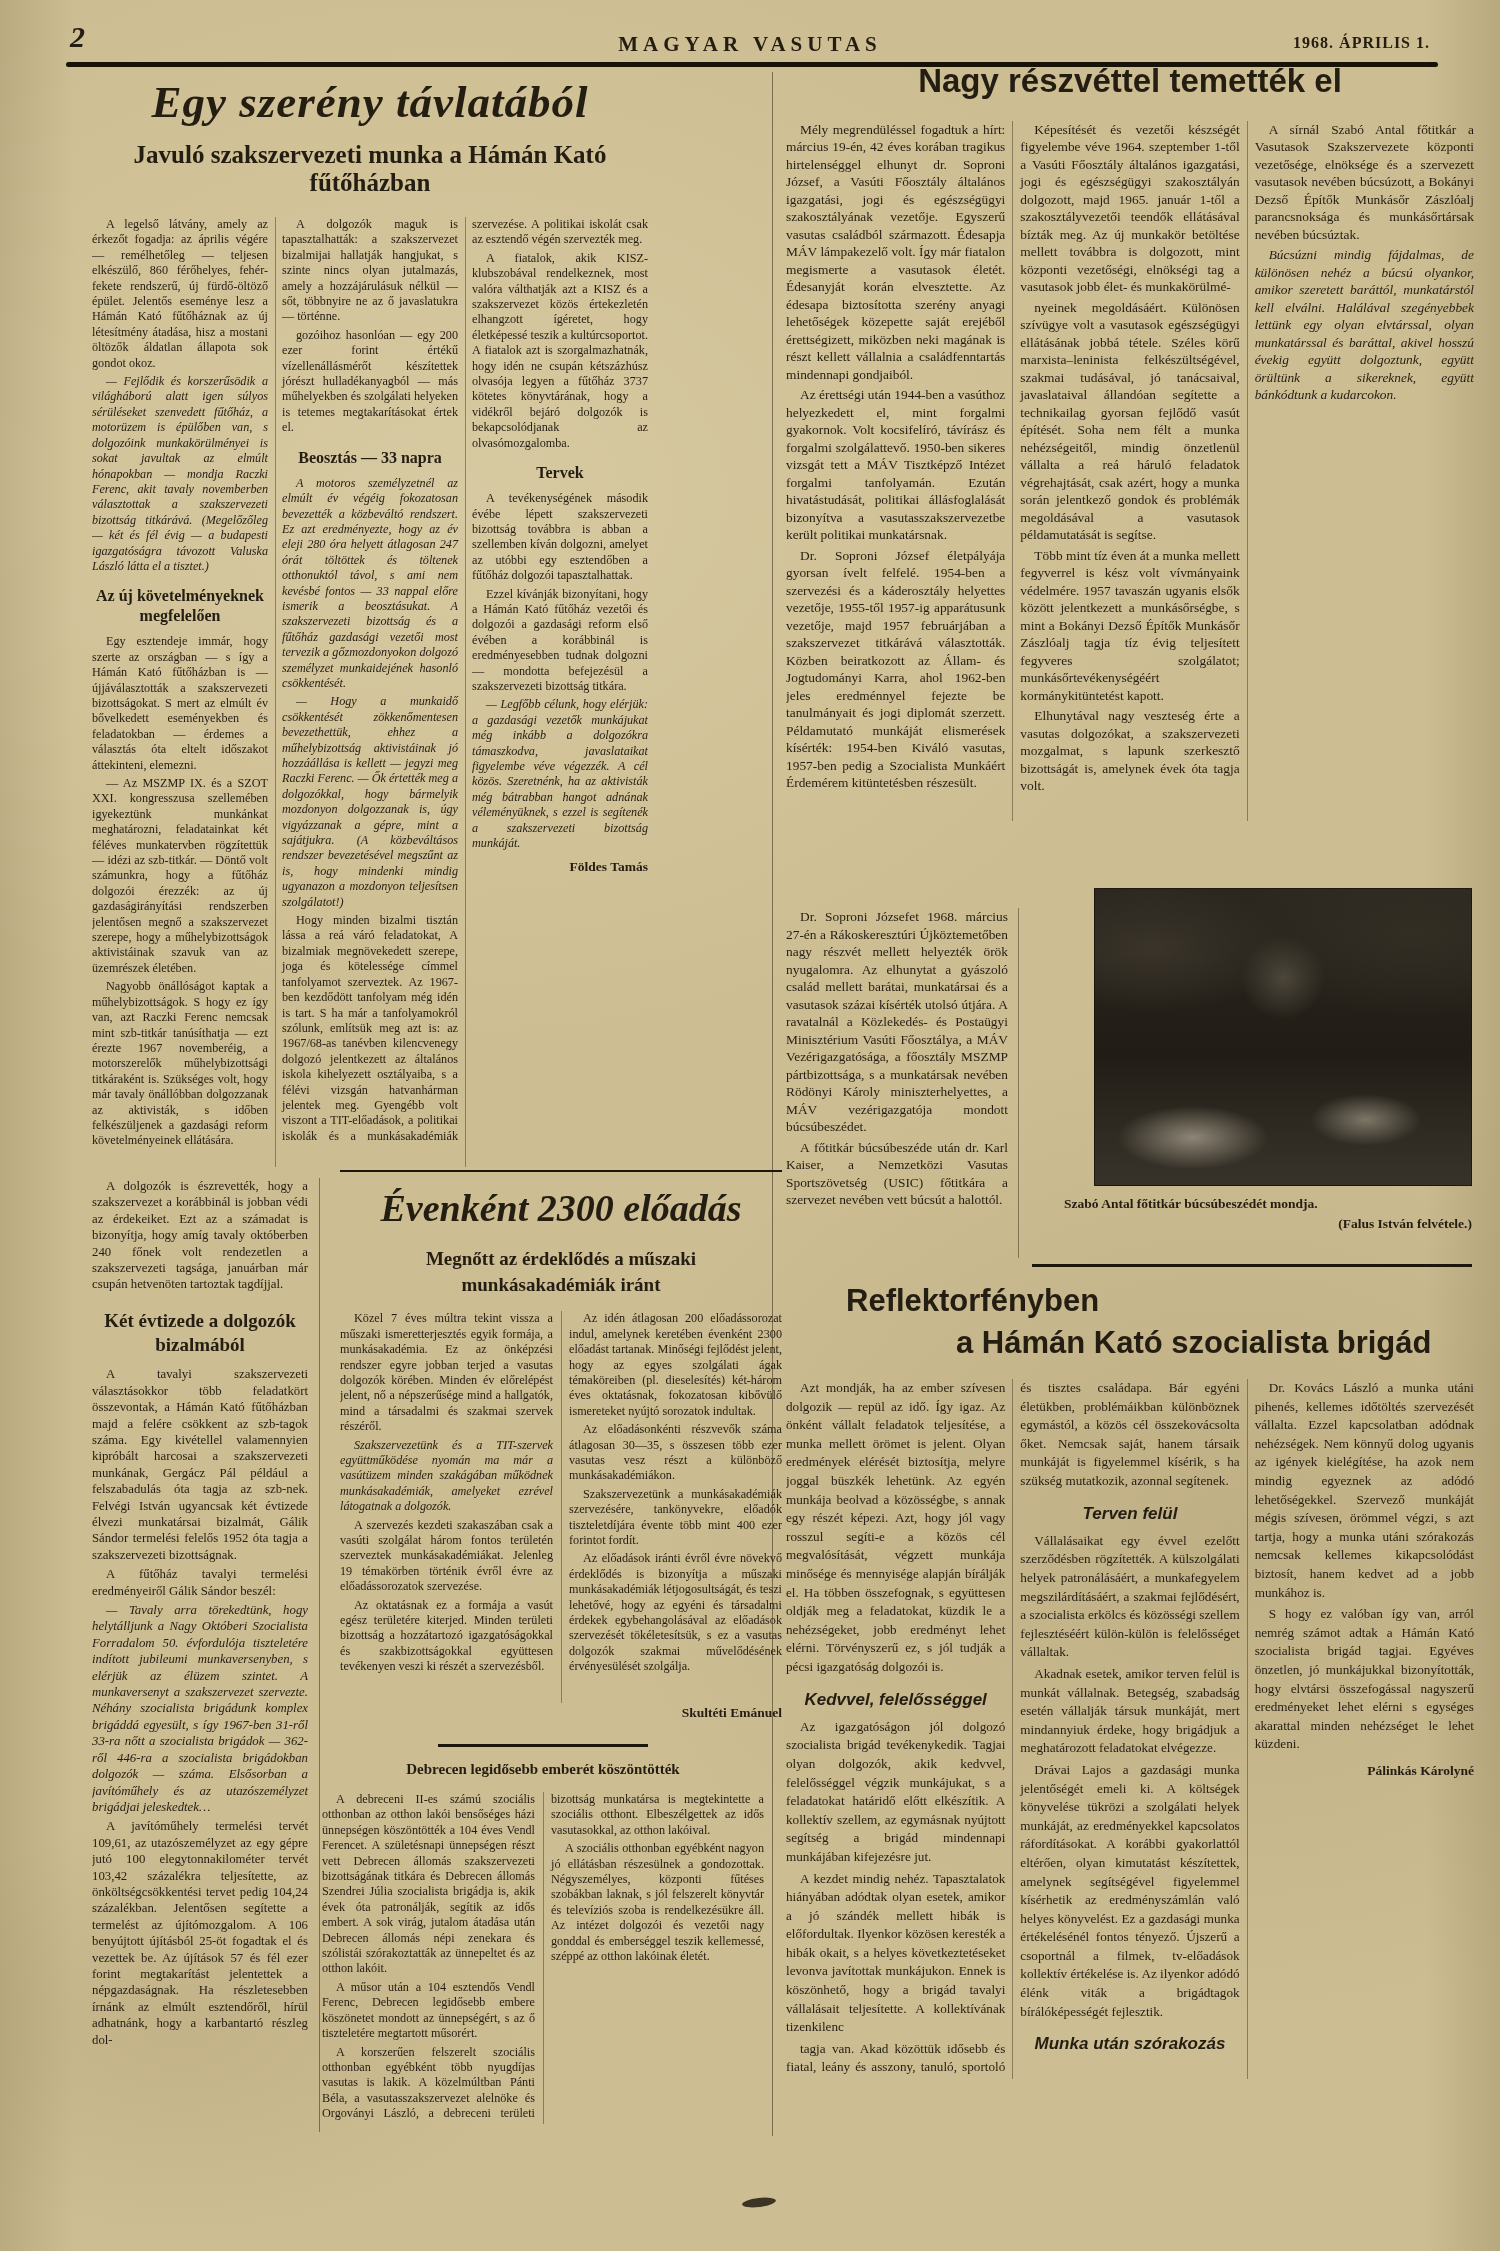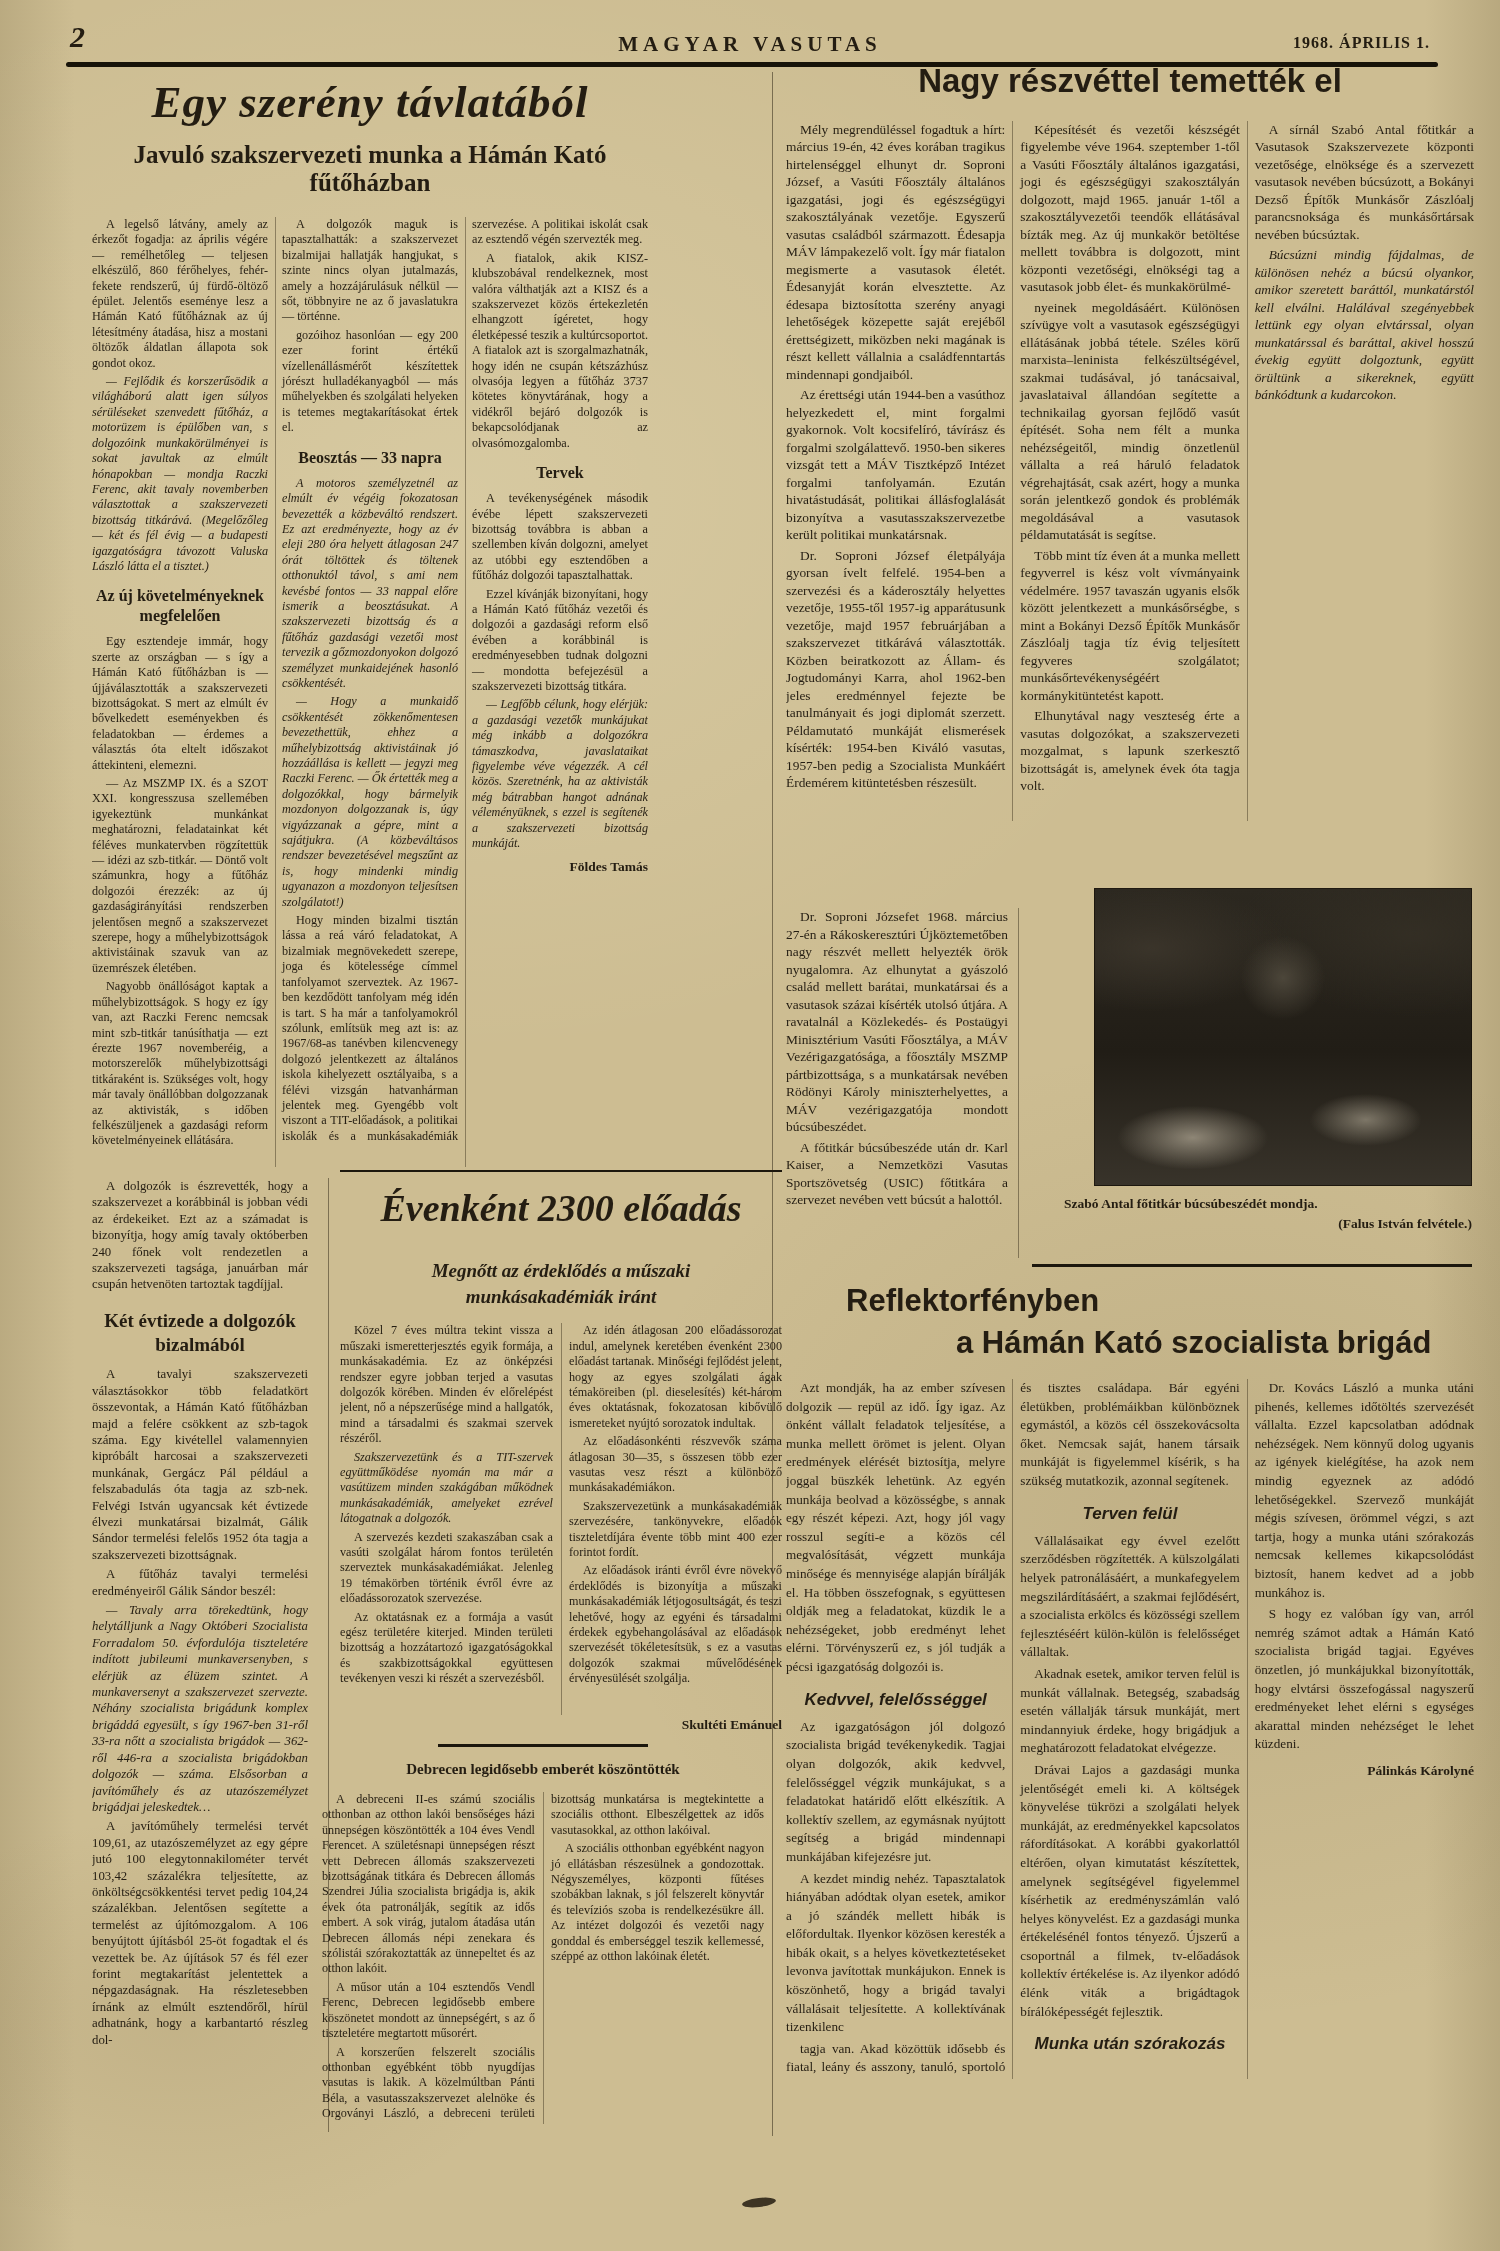--- a/index.html
+++ b/index.html
@@ -28,27 +28,27 @@
   .xhead{text-align:center;text-indent:0;font-weight:bold;font-size:16px;line-height:1.25;margin:12px 0 8px;}
   .big{font-size:19px;margin:16px 0 10px;}
   .ital-head{font-family:"Liberation Sans",sans-serif;font-style:italic;font-size:17px;}
   .byline{text-align:right;text-indent:0;font-weight:bold;font-size:13.5px;margin-top:8px;}
   
   .artA{left:92px;top:76px;width:556px;}
   .artA-headline{font-size:45px;font-weight:bold;font-style:italic;text-align:center;letter-spacing:1px;}
   .artA-subhead{font-size:25px;font-weight:bold;text-align:center;margin-top:13px;}
   .artA-body{margin-top:20px;height:950px;column-count:3;column-gap:14px;font-size:12.2px;line-height:15.4px;}
   
-  .lowleft{left:92px;top:1178px;width:216px;height:954px;padding-right:20px;
+  .lowleft{left:92px;top:1178px;width:216px;height:954px;padding-right:11px;
            border-right:1px solid rgba(45,36,18,.5);
            font-size:12.8px;line-height:16.4px;text-align:justify;overflow:hidden;hyphens:auto;}
   
   .evenkent{left:340px;top:1170px;width:442px;border-top:2px solid #1c170d;padding-top:14px;}
   .evk-headline{font-size:38px;font-weight:bold;font-style:italic;text-align:center;}
-  .evk-subhead{font-size:19px;font-weight:bold;text-align:center;width:72%;margin:28px auto 0;line-height:1.35;font-style:italic;}
+  .evk-subhead{font-size:19px;font-weight:bold;text-align:center;width:72%;margin:16px auto 0;line-height:1.35;}
   .evk-body{margin-top:14px;height:392px;column-count:2;column-gap:16px;font-size:12.2px;line-height:15.4px;}
   .evk-byline{text-align:right;font-weight:bold;font-size:13.5px;margin-top:2px;}
   
   .debrecen{left:322px;top:1744px;width:442px;}
   .deb-rule{width:210px;height:3px;background:#1c170d;margin:0 auto 14px;}
   .deb-headline{font-size:15px;font-weight:bold;text-align:center;}
   .deb-body{margin-top:14px;height:332px;column-count:2;column-gap:16px;font-size:12.2px;line-height:15.4px;}
   
   .main-vr{left:772px;top:72px;width:1px;height:2064px;background:rgba(35,28,12,.5);}
   

